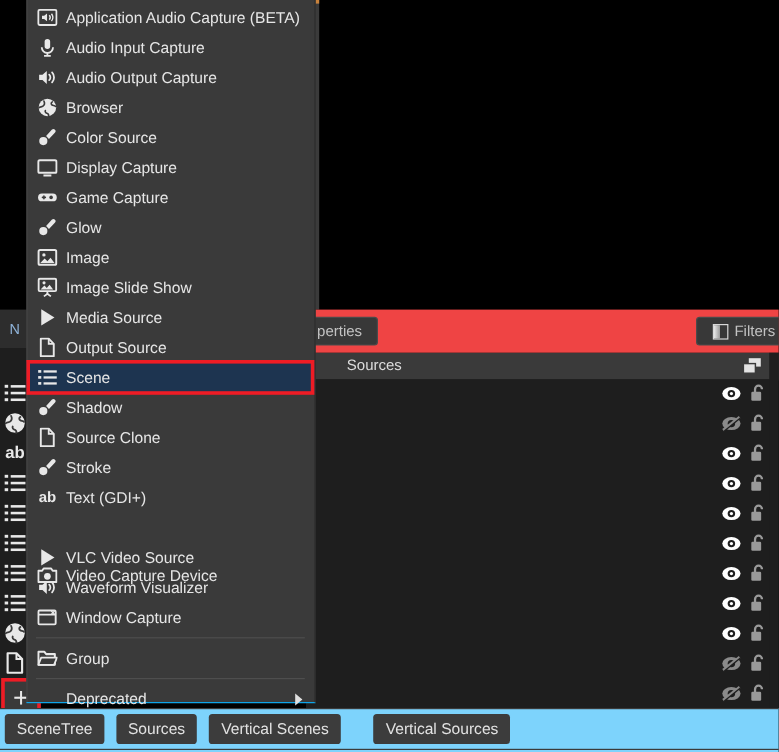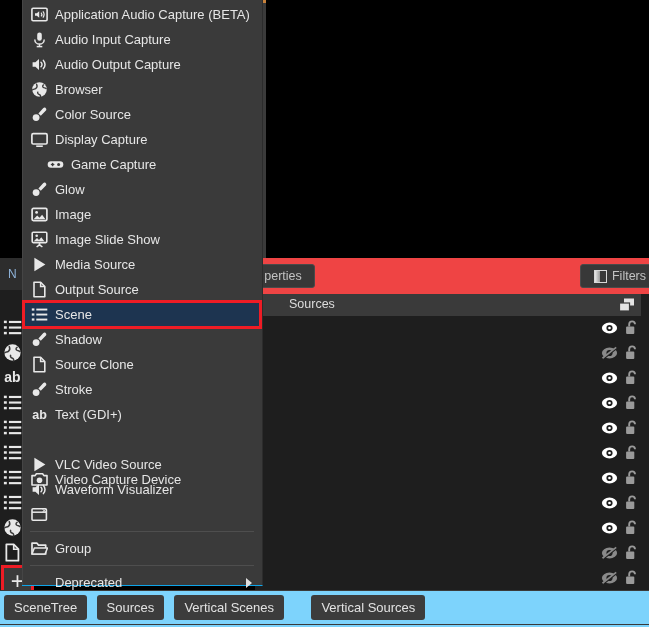--- a/index.html
+++ b/index.html
@@ -505,21 +505,21 @@
       </div>
       <div class="mi" style="top: 127px;">
         <span class="ic">
           <svg viewBox="0 0 17 17" width="17" height="17">
             <rect x="0.9" y="2.6" width="15.2" height="10.4" rx="1.3" fill="none" stroke="#e8e8e8" stroke-width="1.7"></rect>
             <path d="M5.2 15.2h6.6" stroke="#e8e8e8" stroke-width="1.6"></path>
           </svg>
         </span>
         <span class="lbl">Display Capture</span>
       </div>
-      <div class="mi" style="top: 152px; margin-left: 16px;">
+      <div class="mi" style="top: 152px;">
         <span class="ic">
           <svg viewBox="0 0 17 17" width="17" height="17">
             <rect x="0.7" y="5.2" width="15.6" height="6.6" rx="3.3" fill="#e8e8e8"></rect>
             <path d="M4.4 8.5h2.4M5.6 7.3v2.4" stroke="#3a3a3a" stroke-width="1.3" stroke-linecap="round"></path>
             <circle cx="11.6" cy="8.5" r="1.5" fill="#3a3a3a"></circle>
           </svg>
         </span>
         <span class="lbl">Game Capture</span>
       </div>
       <div class="mi" style="top: 177px;">
@@ -649,20 +649,21 @@
         <span class="lbl">Waveform Visualizer</span>
       </div>
       <div class="mi" style="top: 502px;">
         <span class="ic">
           <svg viewBox="0 0 17 17" width="17" height="17">
             <rect x="1" y="2.8" width="14.4" height="11.5" rx="1" fill="none" stroke="#e8e8e8" stroke-width="1.6"></rect>
             <path d="M1 6.2h14.4" stroke="#e8e8e8" stroke-width="1.5"></path>
             <path d="M11.7 3.2l2.8 2.8M14.5 3.2l-2.8 2.8" stroke="#e8e8e8" stroke-width="1"></path>
           </svg>
         </span>
+        <span class="lbl">Window Capture</span>
       </div>
       <div class="sep" style="top: 531px;"></div>
       <div class="mi" style="top: 536px;">
         <span class="ic">
           <svg viewBox="0 0 17 17" width="17" height="17">
             <path d="M1 14V3.2h5l1.5 1.9h7.2V14z" fill="none" stroke="#e8e8e8" stroke-width="1.7" stroke-linejoin="round"></path>
             <path d="M1 14l2.3-6h13.2L14 14z" fill="#3a3a3a" stroke="#e8e8e8" stroke-width="1.5" stroke-linejoin="round"></path>
           </svg>
         </span>
         <span class="lbl">Group</span>

